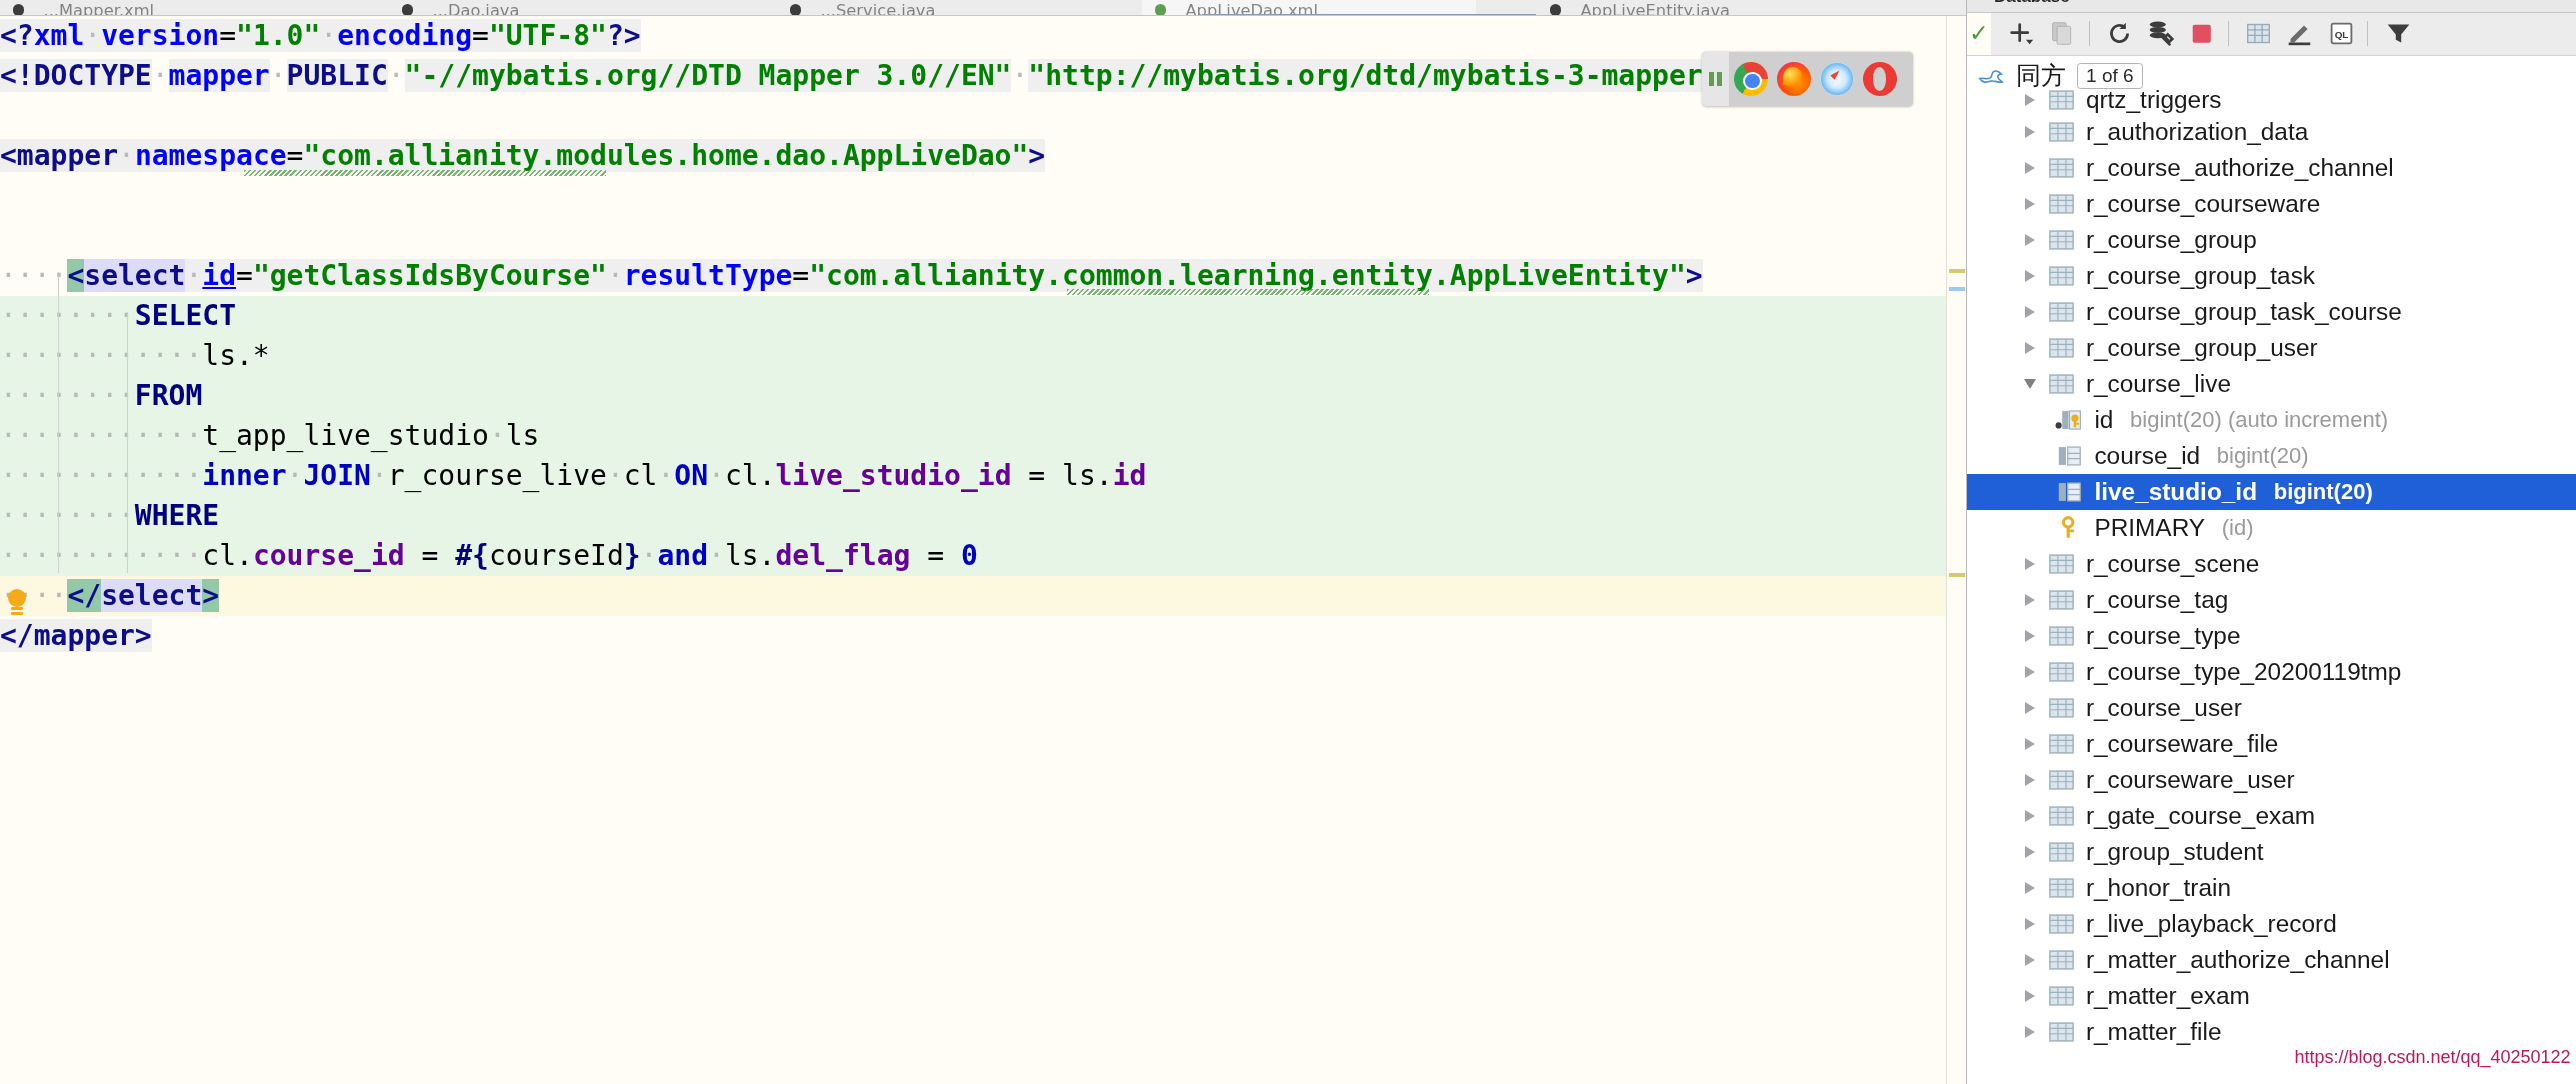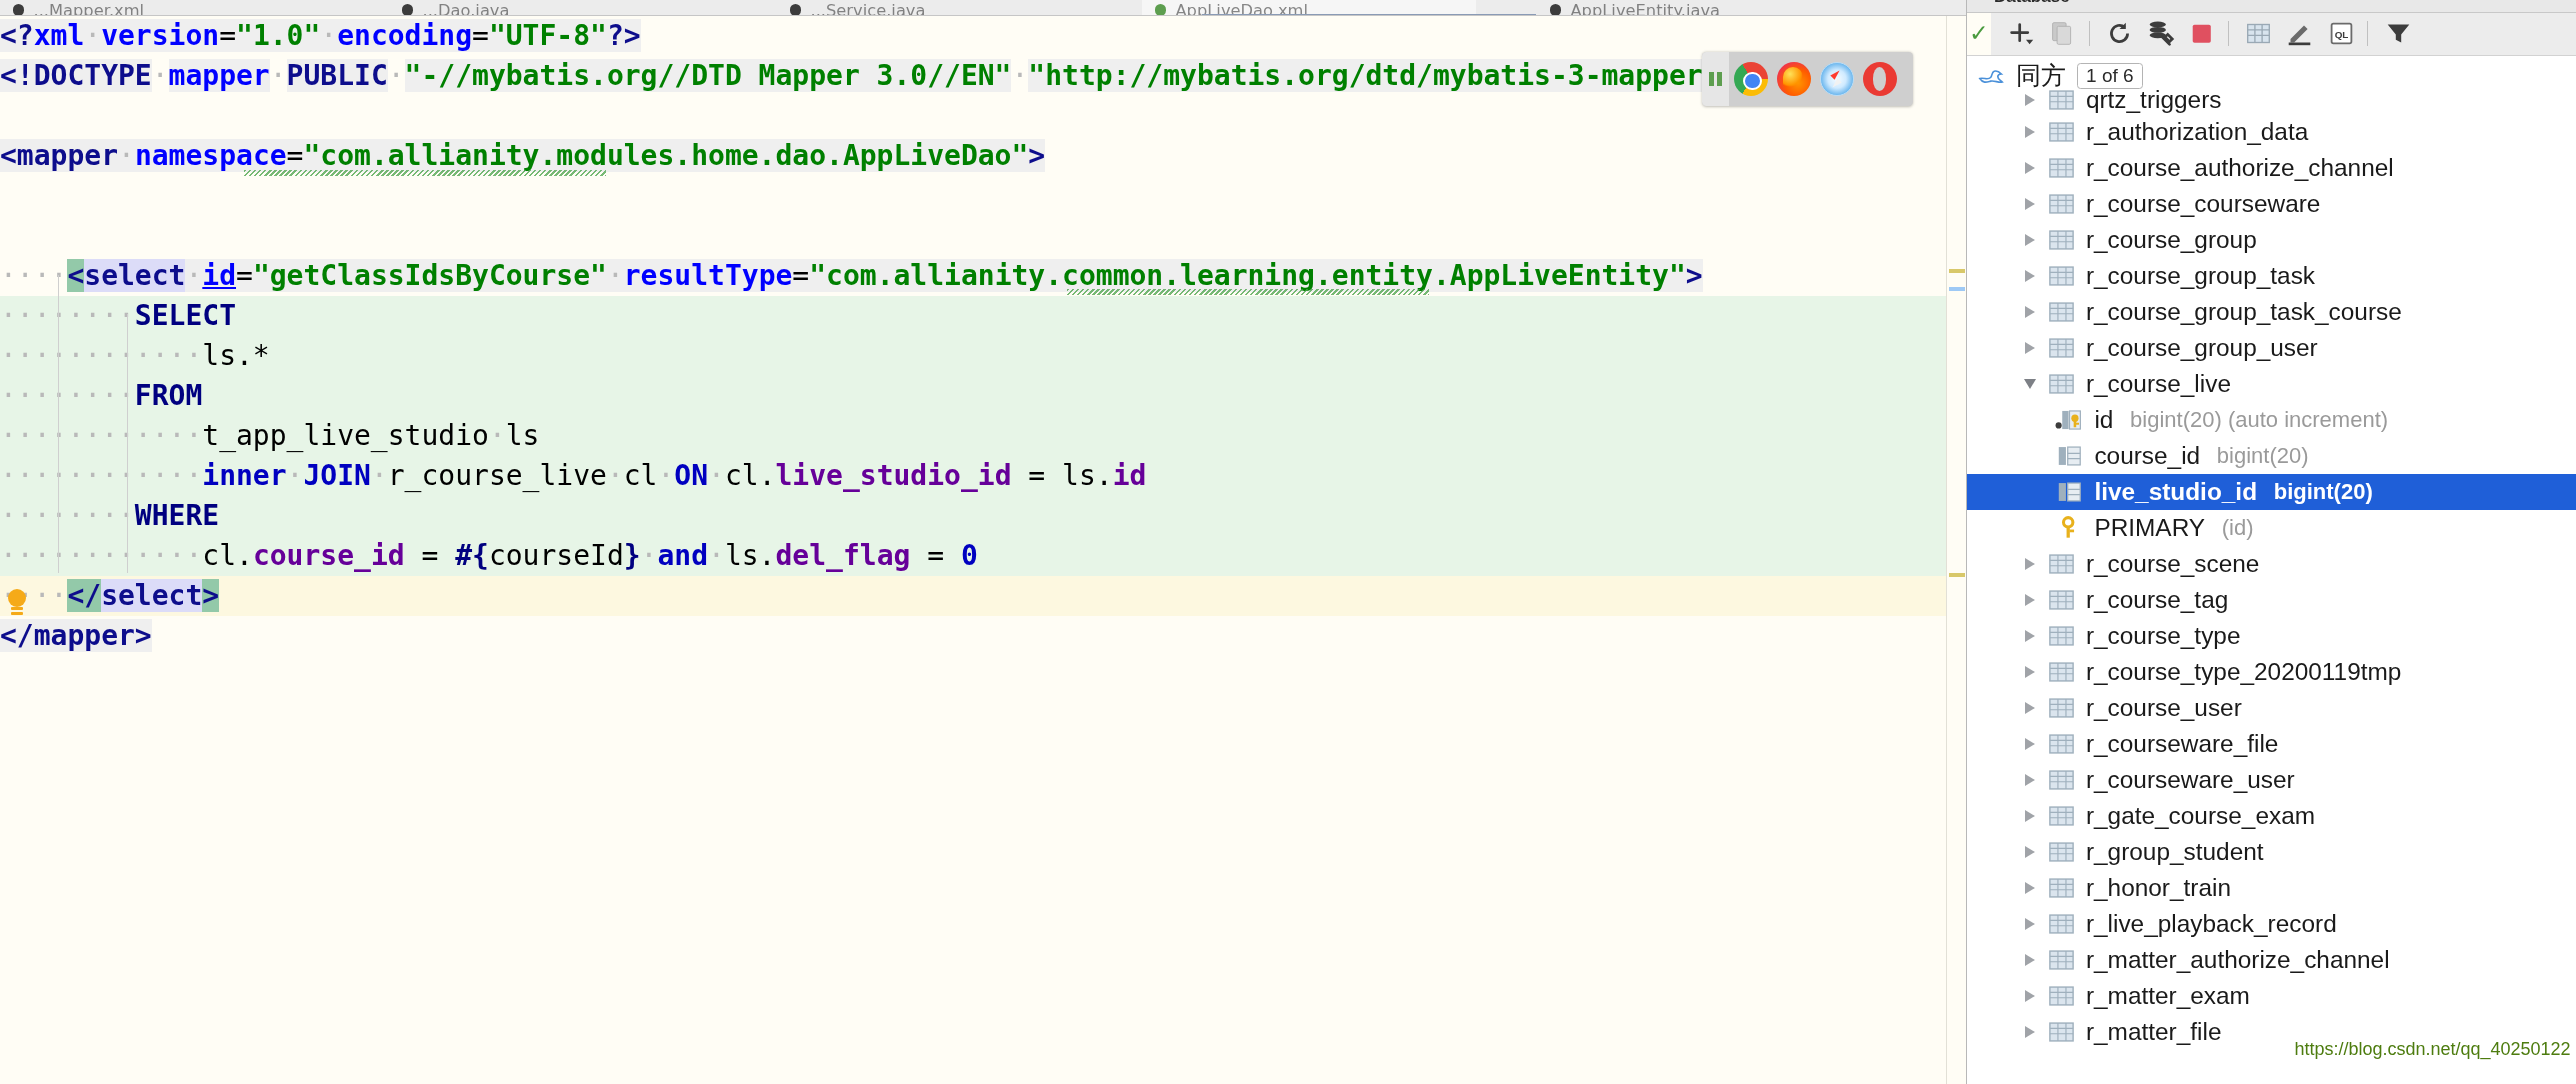--- a/index.html
+++ b/index.html
@@ -33,21 +33,21 @@
     background: #ececec;
     border-bottom: 0.9px solid #c6c6c6;
     overflow: hidden;
   }
   .tabstrip .tab {
     position: absolute;
     top: 0;
     height: 20px;
     display: flex;
     align-items: center;
-    gap: 9px;
+    gap: 19px;
     padding: 0 12.7px;
     font-size: 17px;
     color: #2b2b2b;
     white-space: nowrap;
     overflow: hidden;
   }
   .tabstrip .tab .dot {
     width: 11.8px; height: 11.8px; border-radius: 50%;
     background: #3c3c3c;
     flex: none;
@@ -322,23 +322,23 @@
     border-top: 10px solid #7d8086;
     border-left: 6.3px solid transparent;
     border-right: 6.3px solid transparent;
   }
   .ticon { width: 31px; flex: none; display:flex; align-items:center; justify-content:center; }
   .tname { font-size: 24.4px; color: #1a1a1a; margin-left: 5.4px; }
   .ttype { font-size: 22px; color: #9a9a9a; margin-left: 12.7px; }
   .indent-col { padding-left: 87px; }
   .watermark {
     position: absolute;
-    right: 5.4px; bottom: 25px;
+    right: 5.4px; bottom: 17px;
     font-size: 18px;
-    color: #4d7c0f;
+    color: #be185d;
     font-family: "Liberation Sans", sans-serif;
     white-space: nowrap;
   }
 </style>
 </head>
 <body>
 
 <div class="app">
 
   <div class="editor-pane">

